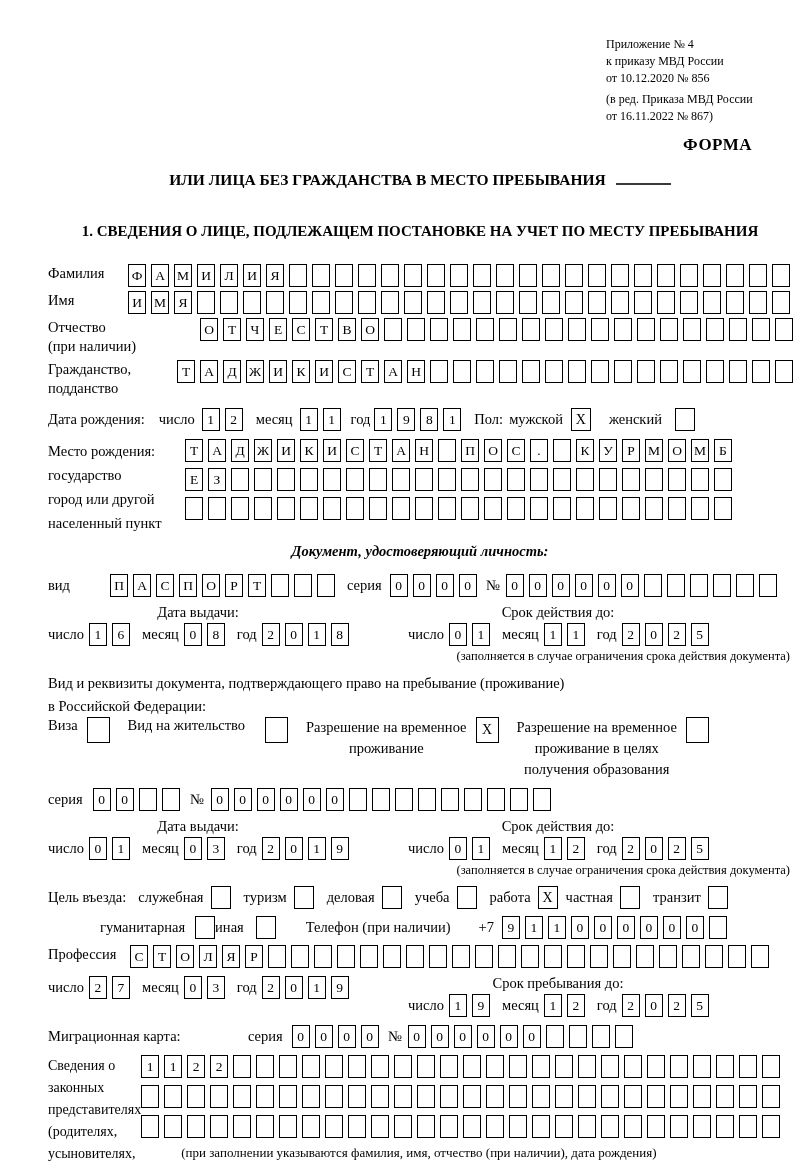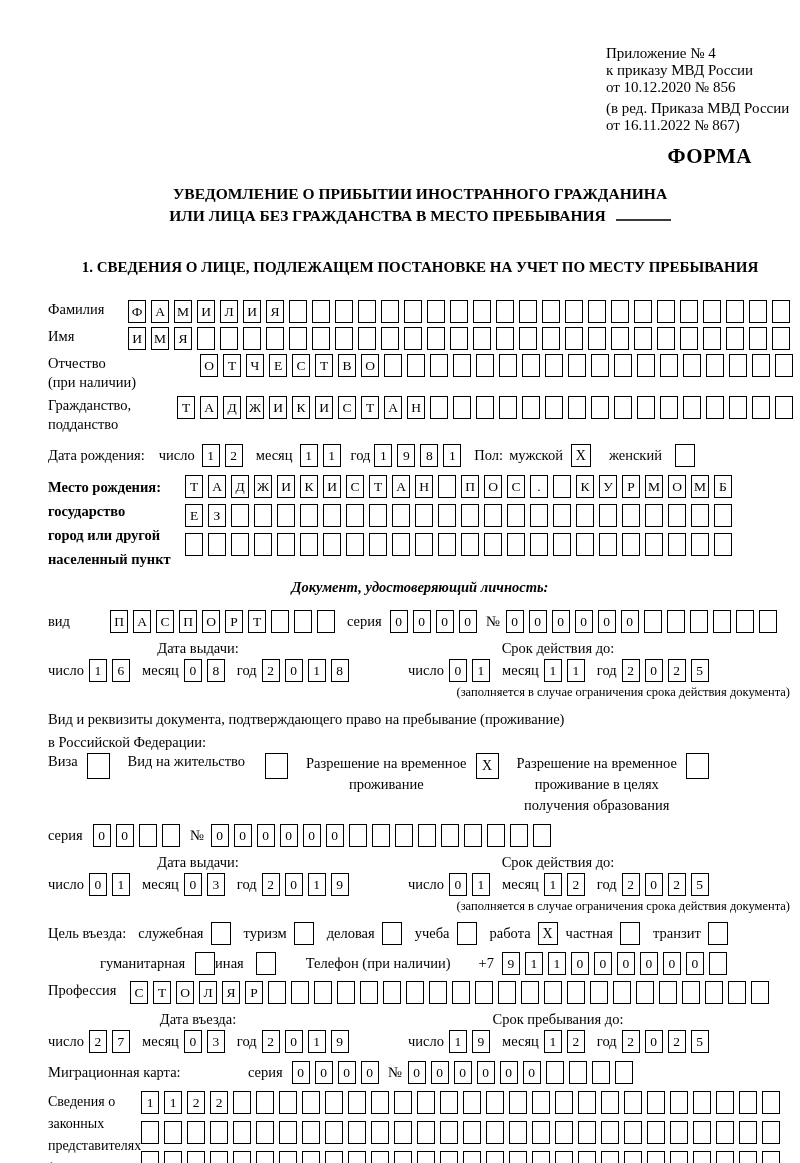--- a/index.html
+++ b/index.html
@@ -5,23 +5,23 @@
   * { box-sizing: border-box; margin: 0; padding: 0; }
   html, body { background: #ffffff; }
   body { width: 800px; }
   .page {
     width: 800px; height: 1163px; background: #fff; color: #000;
     font-family: "Liberation Serif", "DejaVu Serif", serif;
     font-size: 14.5px; padding: 36px 8px 0 48px; position: relative; overflow: hidden;
   }
   .b { font-weight: bold; }
   
-  .appendix { margin-left: auto; width: 186px; font-size: 15px; line-height: 17px; margin-top: 9px; }
+  .appendix { margin-left: auto; width: 186px; font-size: 12px; line-height: 17px; }
   .appendix .amend { margin-top: 4px; }
-  .forma { text-align: right; padding-right: 40px; margin-top: 10px; font-size: 21px; letter-spacing: .5px; }
+  .forma { text-align: right; padding-right: 40px; margin-top: 10px; font-size: 17px; letter-spacing: .5px; }
   .title { text-align: center; margin-top: 14px; font-size: 15.5px; line-height: 22px; }
   .blank-line { display: inline-block; width: 55px; border-bottom: 2px solid #3a3a3a; margin-left: 10px; }
   .sec-heading { text-align: center; margin-top: 32px; font-size: 15px; }
   
   .row { display: flex; align-items: flex-start; margin-top: 4px; }
   .label { flex: none; line-height: 19px; white-space: nowrap; }
   .cells { display: flex; gap: 5px; flex: none; }
   .cell {
     width: 18px; height: 23px; border: 1.5px solid #000; flex: none;
     display: inline-flex; align-items: center; justify-content: center;
@@ -30,21 +30,21 @@
   .checkbox {
     width: 20px; height: 23px; border: 1.5px solid #000; flex: none;
     display: inline-flex; align-items: center; justify-content: center; font-size: 14px;
   }
   .checkbox.lg { width: 23px; height: 26px; }
   .sl { white-space: nowrap; }
   
   .w80  { flex: 0 0 80px; }
   .w152 { flex: 0 0 152px; }
   .w129 { flex: 0 0 129px; }
-  .w137 { flex: 0 0 137px; font-weight: bold; }
+  .w137 { flex: 0 0 137px; }
   .w62  { flex: 0 0 62px; }
   .w82  { flex: 0 0 82px; }
   .w160 { flex: 0 0 160px; }
   .w85  { flex: 0 0 85px; font-size: 14px; }
   .stack > div { margin-top: 0; }
   .stack .cells { margin-bottom: 6px; }
   .doc-heading { text-align: center; margin-top: 8px; font-size: 14.5px; font-style: italic; }
   
   .date-pair { display: flex; margin-top: 6px; }
   .date-group { }
@@ -83,21 +83,20 @@
     <div>от 10.12.2020 № 856</div>
     <div class="amend">
       <div>(в ред. Приказа МВД России</div>
       <div>от 16.11.2022 № 867)</div>
     </div>
   </div>
 
   <div class="forma b">ФОРМА</div>
 
   <div class="title b">
-    <div>УВЕДОМЛЕНИЕ О ПРИБЫТИИ ИНОСТРАННОГО ГРАЖДАНИНА</div>
     <div>
       <span>ИЛИ ЛИЦА БЕЗ ГРАЖДАНСТВА В МЕСТО ПРЕБЫВАНИЯ</span><span class="blank-line"></span>
     </div>
   </div>
 
   <div class="sec-heading b">1. СВЕДЕНИЯ О ЛИЦЕ, ПОДЛЕЖАЩЕМ ПОСТАНОВКЕ НА УЧЕТ ПО МЕСТУ ПРЕБЫВАНИЯ</div>
 
   <div class="row" style="margin-top:24px">
     <span class="label w80">Фамилия</span>
     <div class="cells">
@@ -618,21 +617,20 @@
         <span class="cell"></span>
         <span class="cell"></span>
         <span class="cell"></span>
         <span class="cell"></span>
         <span class="cell"></span>
       </div>
   </div>
 
   <div class="date-pair">
     <div class="date-group dg-left">
-      <div class="date-head">Дата въезда:</div>
       <div class="date-fields">
         <span class="sl">число</span>
         <div class="cells">
             <span class="cell">2</span>
             <span class="cell">7</span>
           </div>
         <span class="sl">месяц</span>
         <div class="cells">
             <span class="cell">0</span>
             <span class="cell">3</span>

